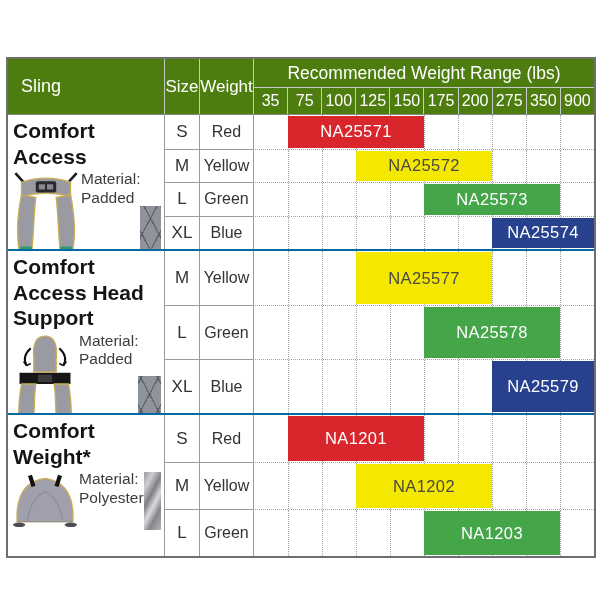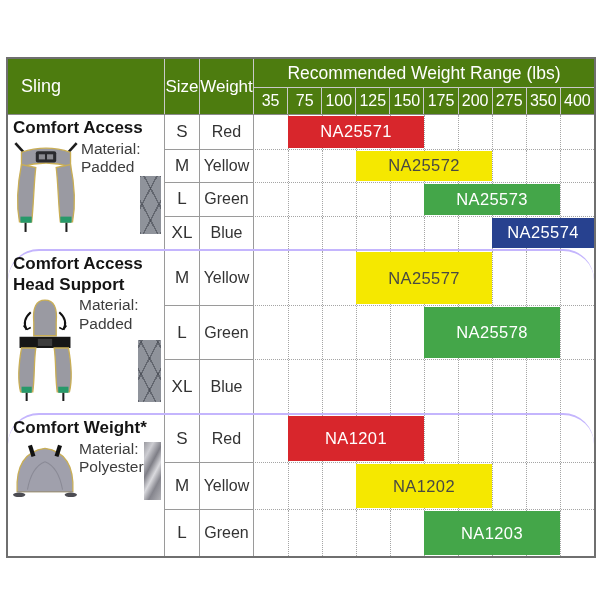--- a/index.html
+++ b/index.html
@@ -10,23 +10,23 @@
   .h-sling{width:156px;box-sizing:border-box;display:flex;align-items:center;padding-left:13px;font-size:18px;}
   .h-size{width:35px;box-sizing:border-box;border-left:1px solid #c9c9c9;display:flex;align-items:center;justify-content:center;font-size:17px;}
   .h-color{width:54px;box-sizing:border-box;border-left:1px solid #c9c9c9;display:flex;align-items:center;justify-content:center;font-size:17px;}
   .h-weights{flex:1;border-left:1px solid #c9c9c9;display:flex;flex-direction:column;}
   .h-wtitle{height:29px;box-sizing:border-box;display:flex;align-items:center;justify-content:center;font-size:17.5px;border-bottom:1px solid #c9c9c9;}
   .h-nums{flex:1;display:flex;}
   .h-num{flex:1;display:flex;align-items:center;justify-content:center;font-size:16px;border-left:1px solid #c9c9c9;}
   .h-num:first-child{border-left:none;}
   
   .group{position:relative;border-top:1px solid #8a8a8a;}
-  .group + .group{border-top:2px solid #c4b5fd;border-radius:31px;}
+  .group + .group{border-top:2px solid #0369a1;}
   .sling-cell{position:absolute;left:0;top:0;bottom:0;width:156px;box-sizing:border-box;overflow:hidden;padding:3px 3px 2px 5px;}
-  .g-title{font-weight:bold;font-size:17px;color:#141414;line-height:1.22;}
+  .g-title{font-weight:bold;font-size:21px;color:#141414;line-height:1.22;}
   .g-body{display:flex;margin-top:1px;}
   .g-img{flex:0 0 auto;display:flex;align-items:flex-end;}
   .g-right{flex:1;display:flex;flex-direction:row;padding-left:2px;min-width:0;}
   .material{font-size:15.5px;color:#3d3d3d;line-height:1.2;}
   .material span{display:block;}
   .swatch{margin-top:2px;align-self:flex-end;width:68px;}
   .swatch-padded{height:58px;background-color:#8f939b;background-image:
       repeating-linear-gradient(62deg, rgba(62,66,75,.55) 0 1.5px, transparent 1.5px 15px),
       repeating-linear-gradient(-62deg, rgba(62,66,75,.55) 0 1.5px, transparent 1.5px 15px);}
   .swatch-poly{height:58px;background:linear-gradient(118deg,#9a9aa0 0%,#cdcdd2 20%,#7e7e86 40%,#dadade 57%,#85858d 74%,#b4b4b9 100%);}
@@ -55,21 +55,21 @@
       <div class="h-nums">
         <div class="h-num">35</div>
         <div class="h-num">75</div>
         <div class="h-num">100</div>
         <div class="h-num">125</div>
         <div class="h-num">150</div>
         <div class="h-num">175</div>
         <div class="h-num">200</div>
         <div class="h-num">275</div>
         <div class="h-num">350</div>
-        <div class="h-num">400</div>
+        <div class="h-num">900</div>
       </div>
     </div>
   </div>
 
   <div class="group g1">
     <div class="sling-cell">
       <div class="g-title">Comfort Access</div>
       <div class="g-body">
         <div class="g-img">
           <svg width="66" height="94" viewBox="0 0 64 92">
@@ -224,20 +224,21 @@
             <div class="wcell" style="left: 60%;"></div>
             <div class="wcell" style="left: 70%;"></div>
             <div class="wcell" style="left: 80%;"></div>
             <div class="wcell" style="left: 90%;"></div>
           </div>
       </div>
       <div class="row">
         <div class="size-cell">XL</div>
         <div class="color-cell">Blue</div>
         <div class="track">
+          <div class="bar" style="left: 70%; width: 30%; background: rgb(39, 65, 143); color: rgb(255, 255, 255);">NA25579</div>
         <div class="wcell" style="left: 10%;"></div>
             <div class="wcell" style="left: 20%;"></div>
             <div class="wcell" style="left: 30%;"></div>
             <div class="wcell" style="left: 40%;"></div>
             <div class="wcell" style="left: 50%;"></div>
             <div class="wcell" style="left: 60%;"></div>
             <div class="wcell" style="left: 70%;"></div>
             <div class="wcell" style="left: 80%;"></div>
             <div class="wcell" style="left: 90%;"></div>
           </div>

